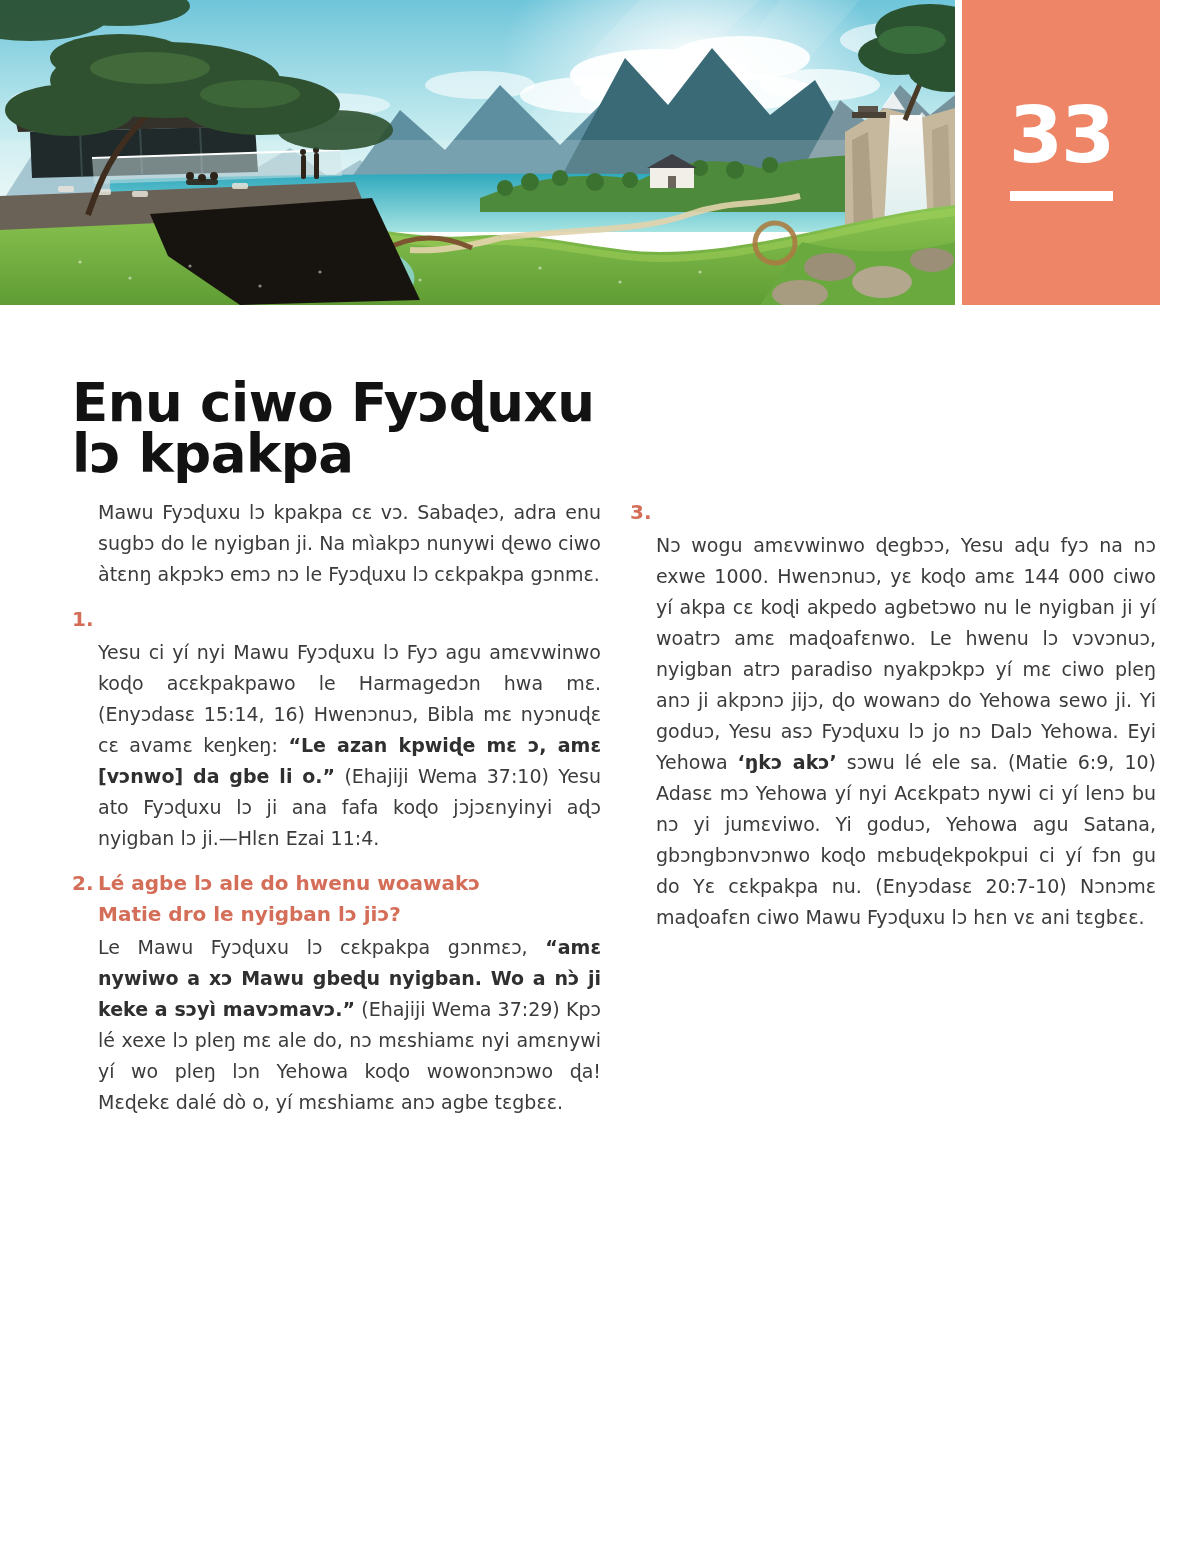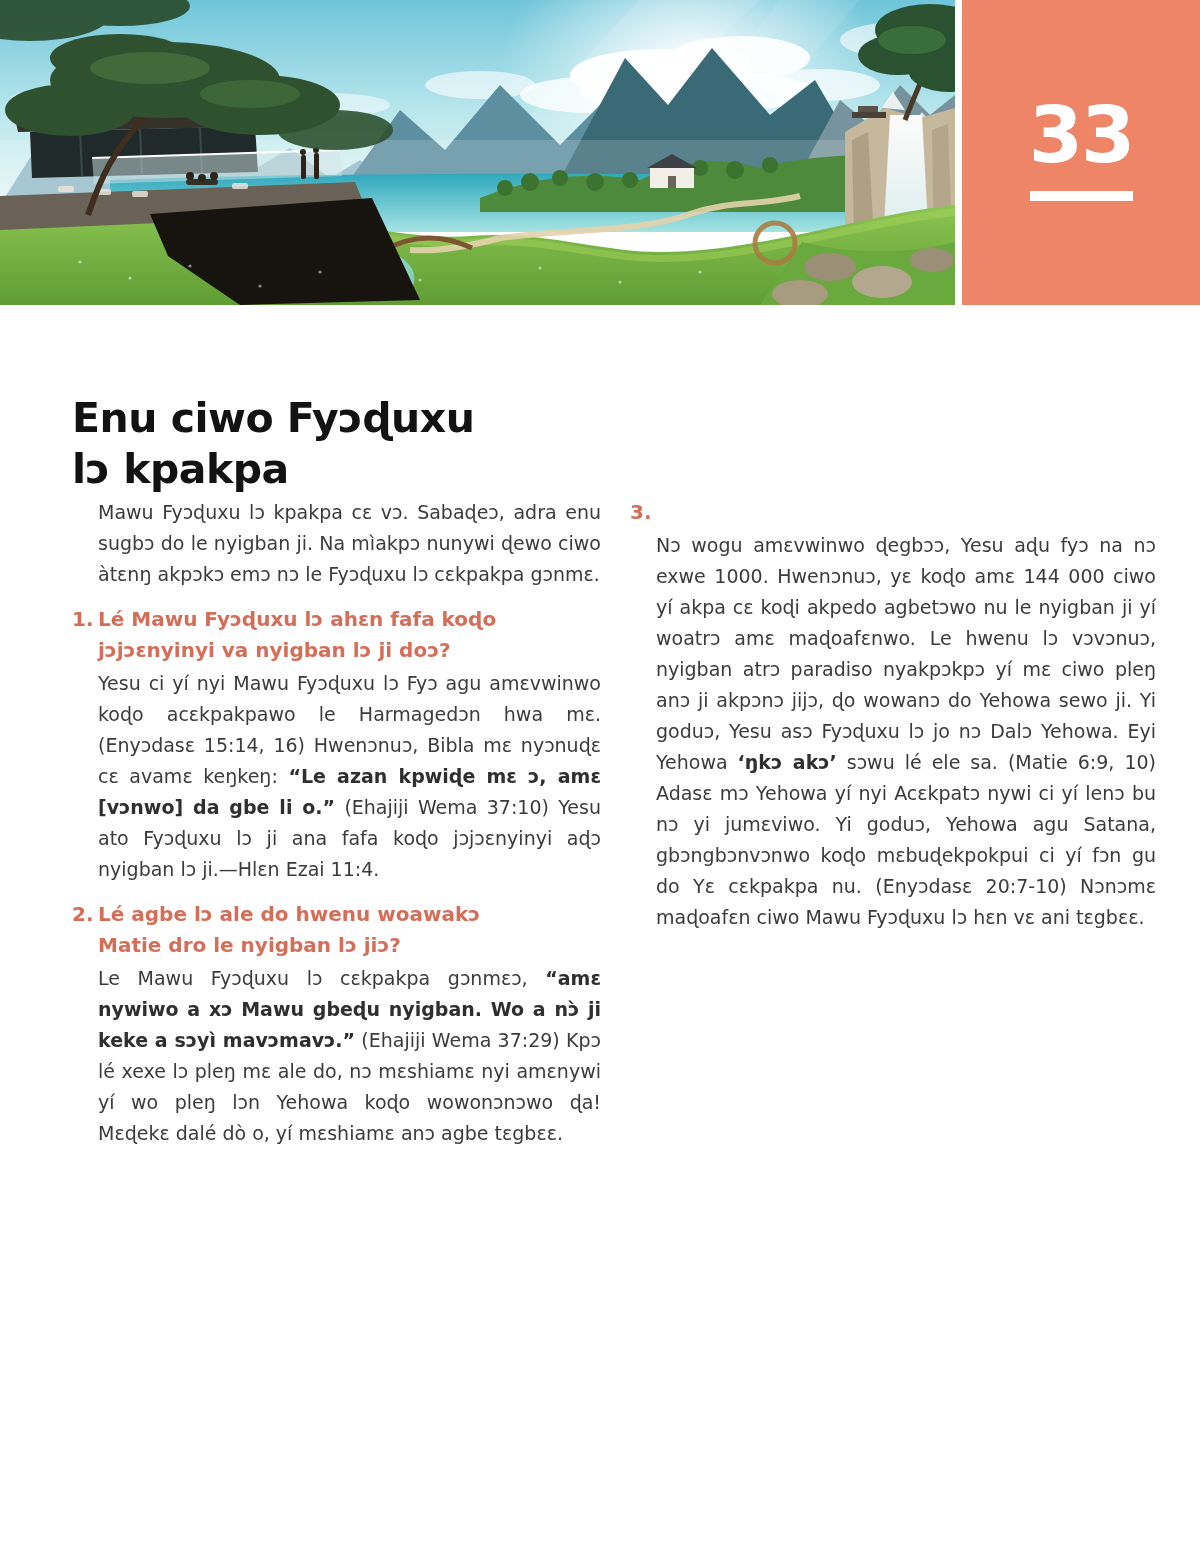--- a/index.html
+++ b/index.html
@@ -4,31 +4,31 @@
 <style>
   html,body{margin:0;padding:0;background:#ffffff;}
   body{
     width:1200px;height:1543px;position:relative;overflow:hidden;
     font-family:"DejaVu Sans","Liberation Sans",sans-serif;
     -webkit-font-smoothing:antialiased;
   }
   .hero{position:absolute;left:0;top:0;width:955px;height:305px;overflow:hidden;}
   .hero svg{display:block;width:100%;height:100%;}
   .lesson-tab{
-    position:absolute;left:962px;top:0;width:238px;height:305px;
+    position:absolute;left:962px;top:0;width:198px;height:305px;
     background:#ed8566;display:flex;flex-direction:column;align-items:center;
   }
   .lesson-number{
     margin-top:96px;font-size:78px;font-weight:700;color:#ffffff;line-height:1;
     letter-spacing:-2px;
   }
   .lesson-underline{width:103px;height:10px;background:#ffffff;margin-top:17px;}
   .page-title{
-    position:absolute;left:72px;top:366px;color:#121212;font-weight:700;
-    font-size:41px;line-height:51px;letter-spacing:-0.5px;
+    position:absolute;left:72px;top:341px;color:#121212;font-weight:700;
+    font-size:53px;line-height:51px;letter-spacing:-0.5px;
   }
   .page-title span{display:block;}
   .columns{position:absolute;left:72px;top:497px;width:1084px;display:flex;gap:29px;}
   .col{width:537px;}
   .col-right{width:534px;}
   .body-text{
     font-size:19px;line-height:31px;color:#3b3b3b;text-align:justify;margin:0;
   }
   .body-text b{color:#2f2f2f;}
   .intro{margin:0 0 12px 26px;}
@@ -234,21 +234,20 @@
   <span>lɔ kpakpa</span>
 </h1>
 
 <div class="columns">
   <div class="col">
     <p class="body-text intro">Mawu Fyɔɖuxu lɔ kpakpa cɛ vɔ. Sabaɖeɔ, adra enu sugbɔ do le nyigban ji. Na mìakpɔ nunywi ɖewo ciwo àtɛnŋ akpɔkɔ emɔ nɔ le Fyɔɖuxu lɔ cɛkpakpa gɔnmɛ.</p>
 
     <div class="question">
       <div class="q-head">
         <span class="q-num">1.</span>
-        <span class="q-heading">Lé Mawu Fyɔɖuxu lɔ ahɛn fafa koɖo jɔjɔɛnyinyi va nyigban lɔ ji doɔ?</span>
       </div>
       <p class="body-text q-body"><span>Yesu ci yí nyi Mawu Fyɔɖuxu lɔ Fyɔ agu amɛvwinwo koɖo acɛkpakpawo le Harmagedɔn hwa mɛ. (Enyɔdasɛ 15:14, 16) Hwenɔnuɔ, Bibla mɛ nyɔnuɖɛ cɛ avamɛ keŋkeŋ: </span><b>“Le azan kpwiɖe mɛ ɔ, amɛ [vɔnwo] da gbe li o.”</b><span> (Ehajiji Wema 37:10) Yesu ato Fyɔɖuxu lɔ ji ana fafa koɖo jɔjɔɛnyinyi aɖɔ nyigban lɔ ji.—Hlɛn Ezai 11:4.</span></p>
     </div>
 
     <div class="question">
       <div class="q-head">
         <span class="q-num">2.</span>
         <span class="q-heading">Lé agbe lɔ ale do hwenu woawakɔ Matie dro le nyigban lɔ jiɔ?</span>
       </div>
       <p class="body-text q-body"><span>Le Mawu Fyɔɖuxu lɔ cɛkpakpa gɔnmɛɔ, </span><b>“amɛ nywiwo a xɔ Mawu gbeɖu nyigban. Wo a nɔ̀ ji keke a sɔyì mavɔmavɔ.”</b><span> (Ehajiji Wema 37:29) Kpɔ lé xexe lɔ pleŋ mɛ ale do, nɔ mɛshiamɛ nyi amɛnywi yí wo pleŋ lɔn Yehowa koɖo wowonɔnɔwo ɖa! Mɛɖekɛ dalé dò o, yí mɛshiamɛ anɔ agbe tɛgbɛɛ.</span></p>

